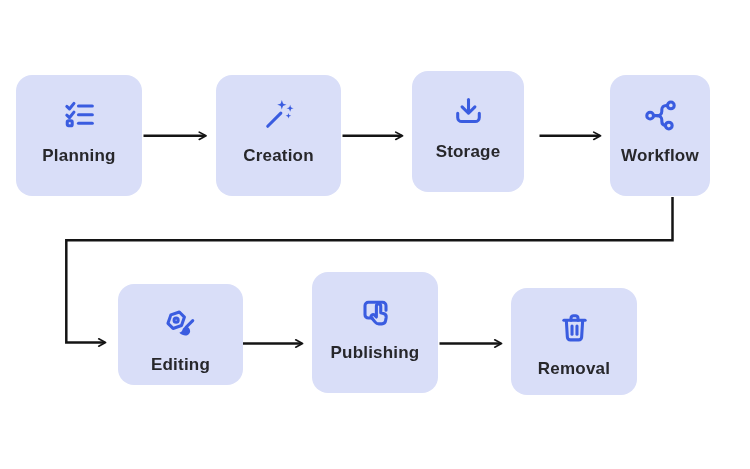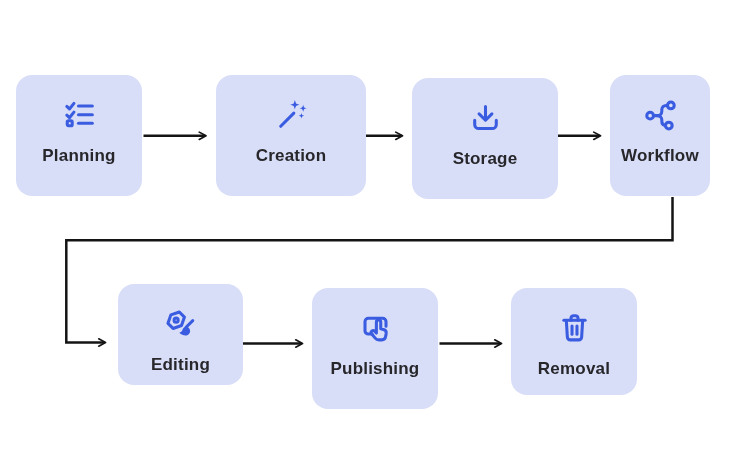--- a/index.html
+++ b/index.html
@@ -22,25 +22,25 @@
   .node .icon { width:35px; height:35px; color:var(--icon-blue); display:block; }
   .node .icon svg { width:100%; height:100%; display:block; }
   .node .label {
     margin-top:13px; font-size:17px; font-weight:700; color:var(--label-text);
     letter-spacing:.2px; line-height:1.2;
   }
   .icon-stroke { fill:none; stroke:currentColor; stroke-width:2.1; stroke-linecap:round; stroke-linejoin:round; }
   .icon-fill { fill:currentColor; stroke:none; }
   
   .n-planning   { left:16px;  top:75px;  width:126px; height:121px; }
-  .n-creation   { left:216px; top:75px;  width:150px; height:121px; }
-  .n-storage    { left:412px; top:78px;  width:146px; height:121px; }
+  .n-creation   { left:216px; top:75px;  width:125px; height:121px; }
+  .n-storage    { left:412px; top:71px;  width:112px; height:121px; }
   .n-workflow   { left:610px; top:75px;  width:100px; height:121px; }
   .n-editing    { left:118px; top:284px; width:125px; height:101px; }
-  .n-publishing { left:312px; top:288px; width:126px; height:121px; }
+  .n-publishing { left:312px; top:272px; width:126px; height:121px; }
   .n-removal    { left:511px; top:288px; width:126px; height:107px;text-align:right; }
 </style>
 </head>
 <body>
 
 <div class="canvas">
 
   <svg class="connectors" viewBox="0 0 750 469" xmlns="http://www.w3.org/2000/svg" aria-hidden="true">
     <defs>
       <marker id="ah" viewBox="0 0 10 10" refX="7" refY="5" markerWidth="4.2" markerHeight="5" orient="auto">

